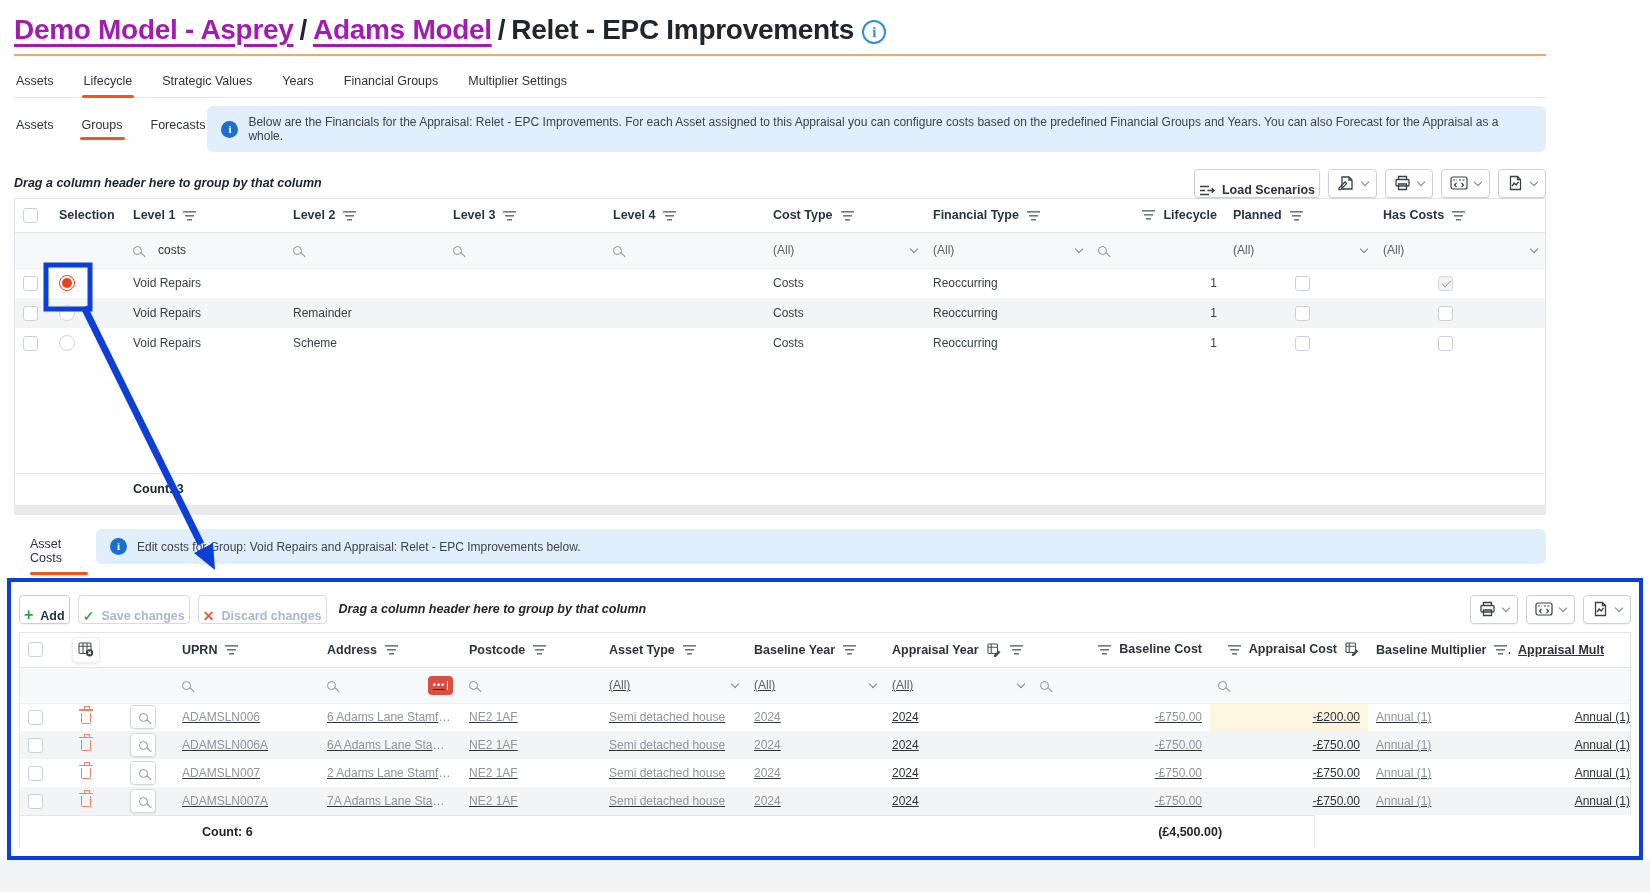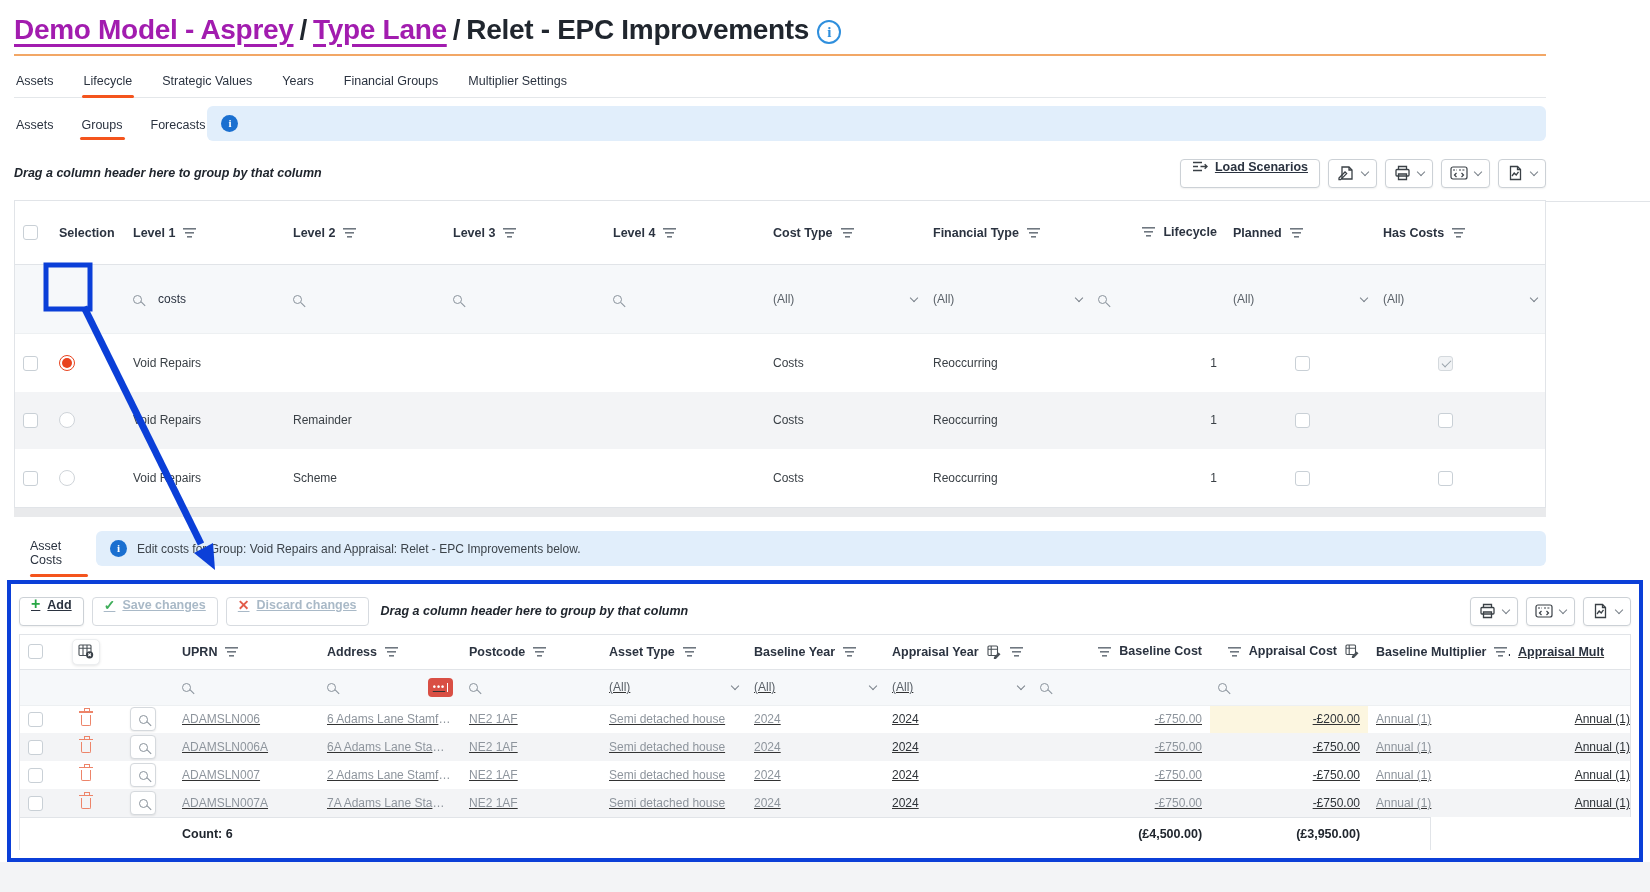--- a/index.html
+++ b/index.html
@@ -28,22 +28,22 @@
   .banner { flex:1; background:#e1eefb; border-radius:6px; padding:9px 14px; display:flex; align-items:center; gap:10px; }
   .info-filled { flex:0 0 17px; width:17px; height:17px; background:#1a6fd0; border-radius:50%; color:#fff;
                  font-size:11px; font-weight:700; text-align:center; line-height:17px; font-family:"Liberation Serif",serif; }
   .banner-text { font-size:12px; color:#3c434a; }
 
   
   .gridbar { display:flex; align-items:center; margin-top:16px; height:30px; }
   .drag-hint { font-size:12.5px; font-weight:700; color:#20262e;font-style:italic; }
   .bar-right { margin-left:auto; display:flex; gap:8px; align-items:center; }
   .btn { background:#fff; border:1px solid #ccd1d6; border-radius:4px; height:29px; display:inline-flex;
-         align-items:flex-start; gap:7px; padding:0 11px; font-size:12.5px; font-weight:700; color:#2b3340;
-         box-shadow:0 1px 2px rgba(0,0,0,0.06); cursor:pointer;text-decoration:underline; }
+         align-items:flex-end; gap:7px; padding:0 4px; font-size:12.5px; font-weight:700; color:#2b3340;
+         box-shadow:0 1px 2px rgba(0,0,0,0.06); cursor:pointer; }
   .iconbtn { background:#fff; border:1px solid #ccd1d6; border-radius:4px; height:29px; display:inline-flex;
              align-items:center; gap:7px; padding:0 8px; box-shadow:0 1px 2px rgba(0,0,0,0.06); cursor:pointer; }
   .chev { display:inline-block; width:6px; height:6px; border-right:1.5px solid #7a828a; border-bottom:1.5px solid #7a828a;
           transform:rotate(45deg); margin-top:-3px; }
   svg.glyph { display:block; }
 
   
   table { border-collapse:collapse; table-layout:fixed; }
   th, td { padding:0 8px; overflow:hidden; white-space:nowrap; text-overflow:ellipsis; font-size:12px; text-align:left; }
   .hrow th { height:33px; font-size:12.5px; font-weight:700; color:#2b3340; vertical-align:middle; }
@@ -69,21 +69,21 @@
   .fcell { display:flex; align-items:center; gap:8px; }
   .cb { display:inline-block; width:15px; height:15px; border:1px solid #c9d0d6; border-radius:3px; background:#fff; vertical-align:middle; }
   .cb.checked { background:#f1f3f5; border-color:#d4d9dd; }
   .cb.checked::after { content:""; display:block; width:8px; height:4px; border-left:1.6px solid #9aa3ab;
                        border-bottom:1.6px solid #9aa3ab; transform:rotate(-45deg); margin:3px 0 0 2.5px; }
   .radio { display:inline-block; width:16px; height:16px; border:1.5px solid #cfd4d9; border-radius:50%;
            background:#fff; position:relative; vertical-align:middle; }
   .radio.checked { border-color:#e8431f; }
   .radio.checked::after { content:""; position:absolute; inset:2px; background:#e8431f; border-radius:50%; }
 
-  .grid1-wrap { margin-top:12px; border:1px solid #e1e4e8; height:308px; display:flex; flex-direction:row; }
+  .grid1-wrap { margin-top:0; border:1px solid #e1e4e8; height:308px; display:flex; flex-direction:column; }
   .grid1-wrap table { width:1530px; }
   .grid1-wrap .hrow th { border-bottom:1px solid #e1e4e8; }
   .grid1-wrap .frow td { border-bottom:1px solid #edf0f2; }
   .spacer { flex:1; }
   .gfoot td { height:32px; font-weight:700; color:#20262e; border-top:1px solid #e1e4e8; vertical-align:middle; font-size:12.5px; }
   .hscroll { height:9px; background:#e9eaec; }
 
   
   .ac-row { display:flex; align-items:flex-start; margin-top:14px; }
   .ac-tab { flex:0 0 82px; padding:8px 2px 10px 16px; font-size:12.5px; color:#2b3340; position:relative; cursor:pointer; }
@@ -98,21 +98,21 @@
   .panel-bar .drag-hint { margin-left:4px; }
 
   .grid2-wrap { overflow:hidden; width:1612px; border:1px solid #e1e4e8; border-bottom:none; }
   .grid2-wrap table { width:1618px;text-decoration:underline; }
   .grid2-wrap .hrow th { height:34px; border-bottom:1px solid #e1e4e8; }
   .grid2-wrap .frow td { height:36px; border-bottom:1px solid #edf0f2; }
   .grid2-wrap .drow td { height:28px; }
   td.ro { color:#8e959d; }
   td.ed { color:#2e3338; }
   td.hl { background:#fcf6e0 !important; }
-  .g2foot { overflow:hidden; width:1412px; border:1px solid #e1e4e8; border-top:1px solid #e1e4e8; border-bottom:none; margin-bottom:8px; }
+  .g2foot { overflow:hidden; width:1296px; border:1px solid #e1e4e8; border-top:1px solid #e1e4e8; border-bottom:none; margin-bottom:8px;padding-left:20px; }
   .g2foot table { width:1618px; }
 
   .icon-trash { display:inline-block; width:10px; height:11px; border:1.4px solid #ed8469; border-top:none;
                 border-radius:0 0 2px 2px; position:relative; vertical-align:middle; }
   .icon-trash::before { content:""; position:absolute; left:-3.4px; top:-3.6px; width:14px; height:1.6px; background:#ed8469; }
   .icon-trash::after { content:""; position:absolute; left:2px; top:-6.4px; width:4px; height:2.4px;
                        border:1.4px solid #ed8469; border-bottom:none; }
   .magbtn { background:#fff; border:1px solid #d5d9dd; border-radius:4px; width:26px; height:24px;
             box-shadow:0 1px 2px rgba(0,0,0,0.08); cursor:pointer; display:inline-flex; align-items:center; justify-content:center; }
   .hdr-iconbtn { background:#fff; border:1px solid #eceef0; border-radius:5px; width:28px; height:26px;
@@ -126,41 +126,42 @@
 
   
   #annotation { position:absolute; left:0; top:0; pointer-events:none; z-index:50; }
 </style>
 </head>
 <body>
 
 <div class="content">
 
   <div class="crumbs">
-    <a>Demo Model - Asprey</a><span class="crumb-sep">/</span><a>Type Lane</a><span class="crumb-sep">/</span><span>Relet - EPC Improvements</span><span class="info-outline">i</span>
+    <a>Demo Model - Asprey</a><span class="crumb-sep">/</span><a>Adams Model</a><span class="crumb-sep">/</span><span>Relet - EPC Improvements</span><span class="info-outline">i</span>
   </div>
   <div class="orange-rule"></div>
 
   <div class="tabstrip">
     <div class="tab">Assets</div>
     <div class="tab active">Lifecycle</div>
     <div class="tab">Strategic Values</div>
     <div class="tab">Years</div>
     <div class="tab">Financial Groups</div>
     <div class="tab">Multiplier Settings</div>
   </div>
 
   <div class="subrow">
     <div class="subtabs">
       <div class="subtab">Assets</div>
       <div class="subtab active">Groups</div>
       <div class="subtab">Forecasts</div>
     </div>
     <div class="banner">
       <span class="info-filled">i</span>
+      <span class="banner-text">Below are the Financials for the Appraisal: Relet - EPC Improvements. For each Asset assigned to this Appraisal you can configure costs based on the predefined Financial Groups and Years. You can also Forecast for the Appraisal as a whole.</span>
     </div>
   </div>
 
   <div class="gridbar">
     <span class="drag-hint">Drag a column header here to group by that column</span>
     <div class="bar-right">
       <button class="btn">
         <svg class="glyph" width="16" height="13" viewBox="0 0 16 13">
             <g fill="none" stroke="#3a4046" stroke-width="1.4">
               <path d="M1 2.5h9M1 6.5h5M1 10.5h9"></path>

